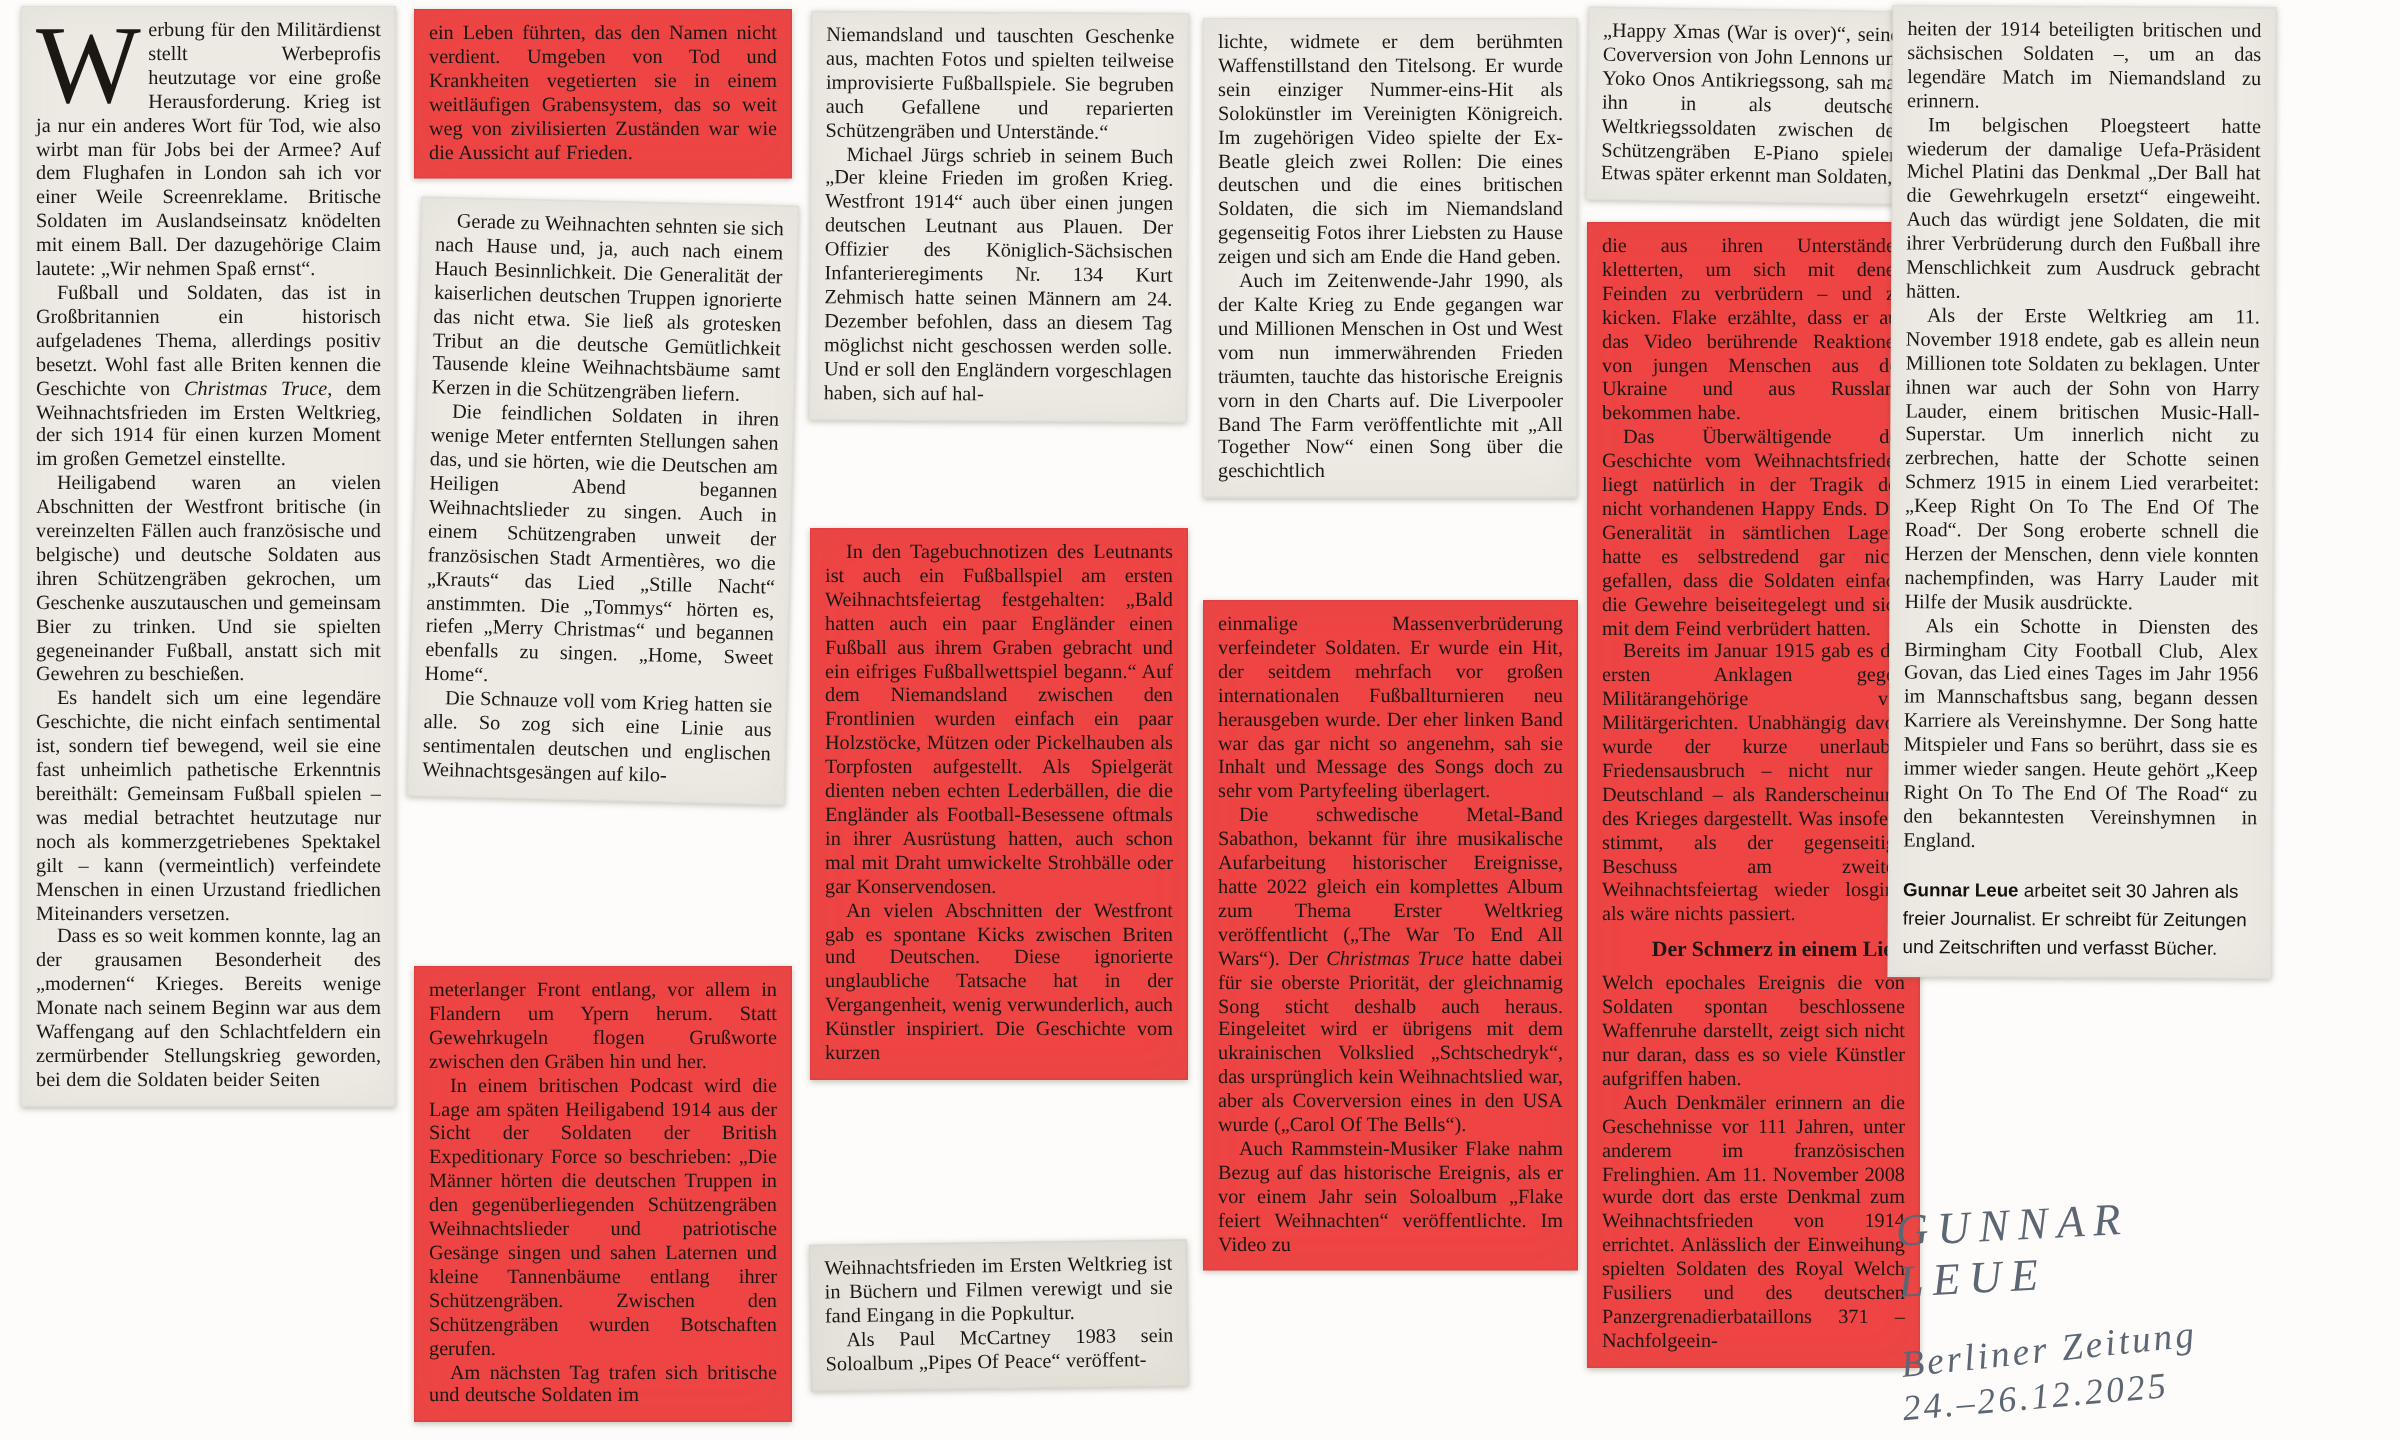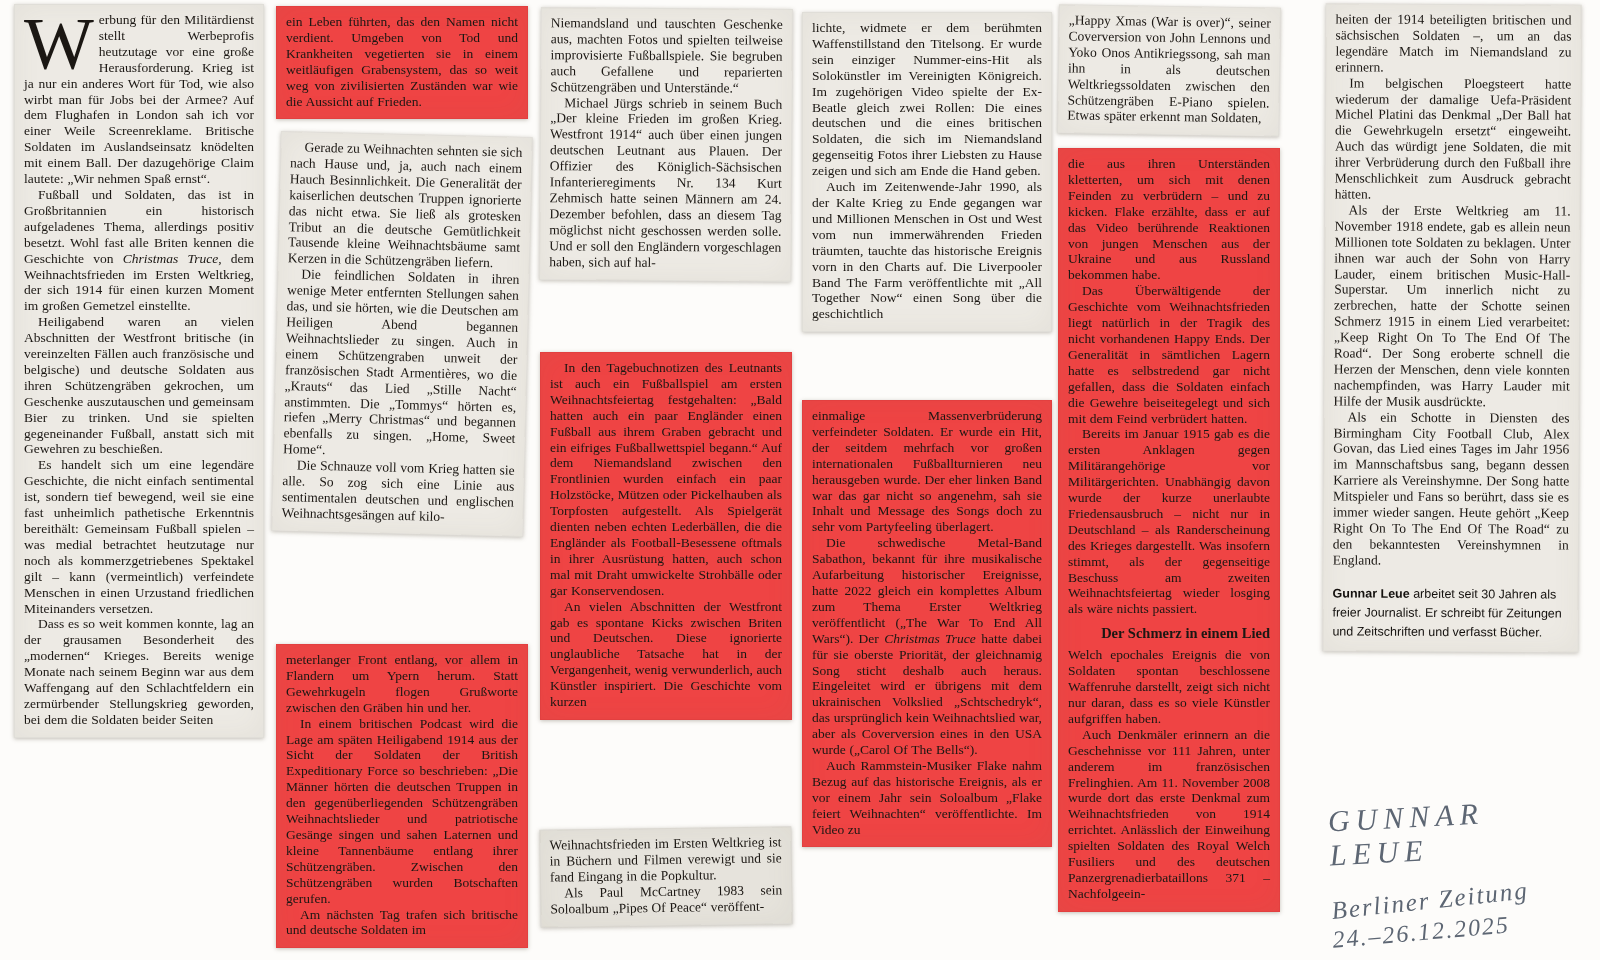--- a/index.html
+++ b/index.html
@@ -113,21 +113,21 @@
           <p class="flush">die aus ihren Unterständen kletterten, um sich mit denen Feinden zu verbrüdern – und zu kicken. Flake erzählte, dass er auf das Video berührende Reaktionen von jungen Menschen aus der Ukraine und aus Russland bekommen habe.</p>
           <p>Das Überwältigende der Geschichte vom Weihnachtsfrieden liegt natürlich in der Tragik des nicht vorhandenen Happy Ends. Der Generalität in sämtlichen Lagern hatte es selbstredend gar nicht gefallen, dass die Soldaten einfach die Gewehre beiseitegelegt und sich mit dem Feind verbrüdert hatten.</p>
           <p>Bereits im Januar 1915 gab es die ersten Anklagen gegen Militärangehörige vor Militärgerichten. Unabhängig davon wurde der kurze unerlaubte Friedensausbruch – nicht nur in Deutschland – als Randerscheinung des Krieges dargestellt. Was insofern stimmt, als der gegenseitige Beschuss am zweiten Weihnachtsfeiertag wieder losging als wäre nichts passiert.</p>
           <h3>Der Schmerz in einem Lied</h3>
           <p class="flush">Welch epochales Ereignis die von Soldaten spontan beschlossene Waffenruhe darstellt, zeigt sich nicht nur daran, dass es so viele Künstler aufgriffen haben.</p>
           <p>Auch Denkmäler erinnern an die Geschehnisse vor 111 Jahren, unter anderem im französischen Frelinghien. Am 11. November 2008 wurde dort das erste Denkmal zum Weihnachtsfrieden von 1914 errichtet. Anlässlich der Einweihung spielten Soldaten des Royal Welch Fusiliers und des deutschen Panzergrenadierbataillons 371 – Nachfolgeein-</p>
         </div>
     </div>
   </div>
 
-  <div class="column" style="left:1324px;width:256px">
+  <div class="column" style="left:1260px;width:256px">
     <div class="scrap light" style="top:4px;transform:rotate(0.3deg)">
       <div class="paras">
           <p class="flush">heiten der 1914 beteiligten britischen und sächsischen Soldaten –, um an das legendäre Match im Niemandsland zu erinnern.</p>
           <p>Im belgischen Ploegsteert hatte wiederum der damalige Uefa-Präsident Michel Platini das Denkmal „Der Ball hat die Gewehrkugeln ersetzt“ eingeweiht. Auch das würdigt jene Soldaten, die mit ihrer Verbrüderung durch den Fußball ihre Menschlichkeit zum Ausdruck gebracht hätten.</p>
           <p>Als der Erste Weltkrieg am 11. November 1918 endete, gab es allein neun Millionen tote Soldaten zu beklagen. Unter ihnen war auch der Sohn von Harry Lauder, einem britischen Music-Hall-Superstar. Um innerlich nicht zu zerbrechen, hatte der Schotte seinen Schmerz 1915 in einem Lied verarbeitet: „Keep Right On To The End Of The Road“. Der Song eroberte schnell die Herzen der Menschen, denn viele konnten nachempfinden, was Harry Lauder mit Hilfe der Musik ausdrückte.</p>
           <p>Als ein Schotte in Diensten des Birmingham City Football Club, Alex Govan, das Lied eines Tages im Jahr 1956 im Mannschaftsbus sang, begann dessen Karriere als Vereinshymne. Der Song hatte Mitspieler und Fans so berührt, dass sie es immer wieder sangen. Heute gehört „Keep Right On To The End Of The Road“ zu den bekanntesten Vereinshymnen in England.</p>
         </div>
       <div class="bio">
         <span class="bio-name">Gunnar Leue</span><span> arbeitet seit 30 Jahren als freier Journalist. Er schreibt für Zeitungen und Zeitschriften und verfasst Bücher.</span>
       </div>

